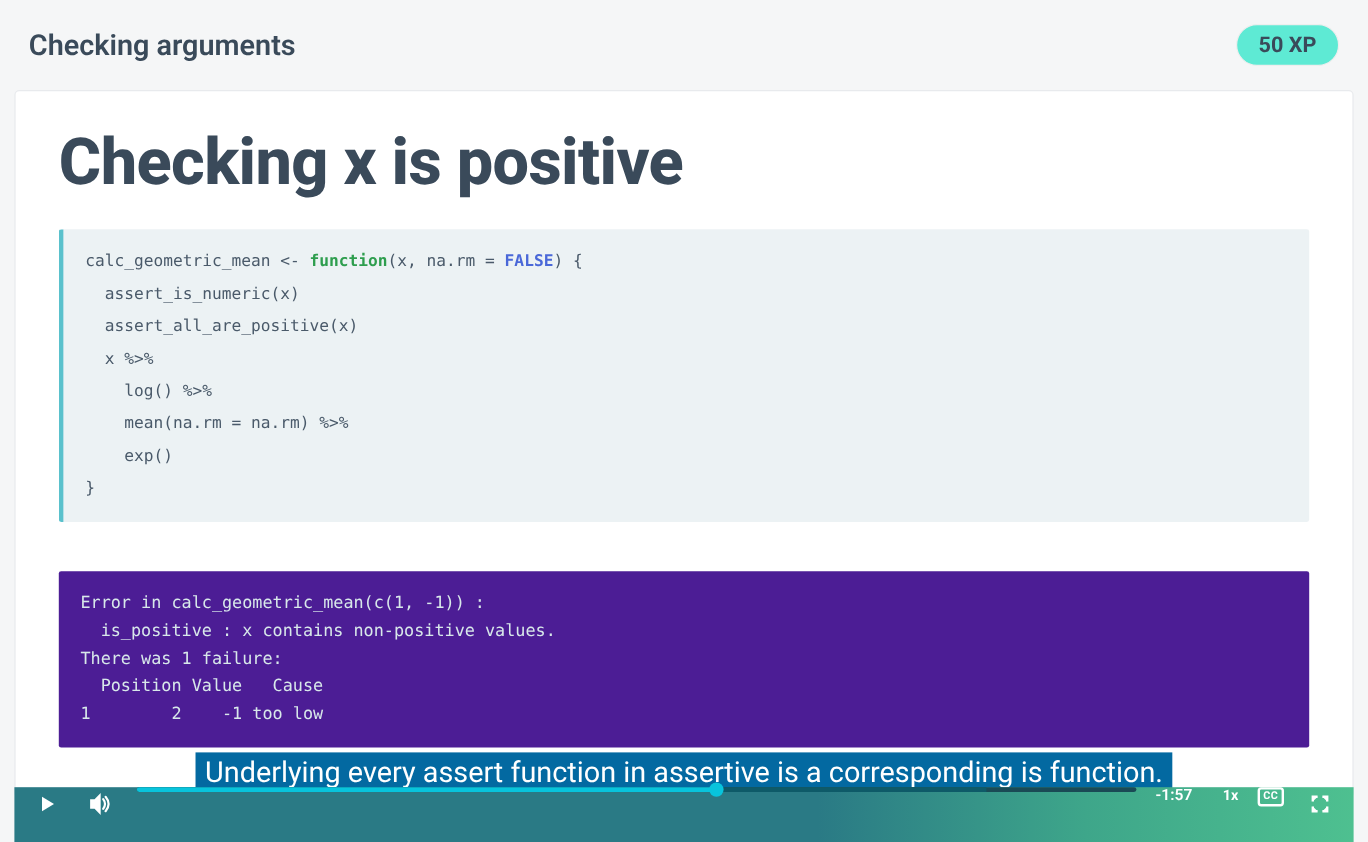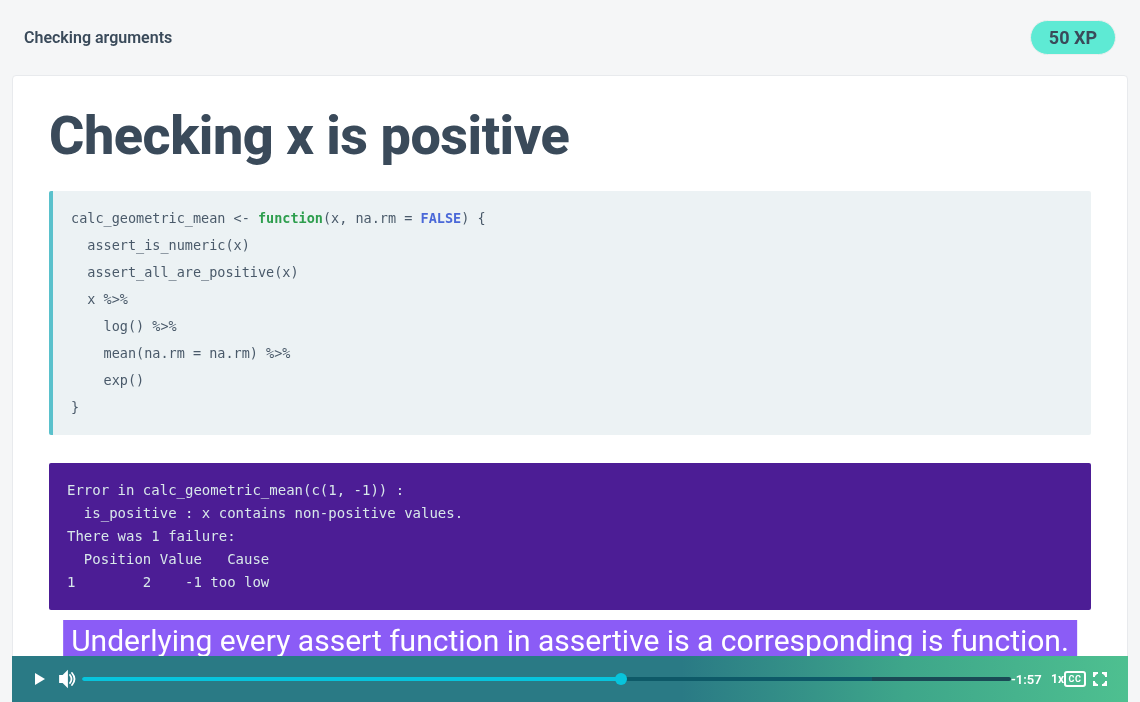--- a/index.html
+++ b/index.html
@@ -1,28 +1,28 @@
 <!DOCTYPE html>
 <html><head>
   <meta charset="utf-8">
   <style>
     * { box-sizing: border-box; margin: 0; padding: 0; }
     body { font-family: -apple-system, BlinkMacSystemFont, 'Segoe UI', Roboto, sans-serif; background: #f5f6f7; width: 1140px; height: 702px; overflow: hidden; position: relative; }
     .header { display: flex; justify-content: space-between; align-items: center; padding: 20px 24px 16px; }
-    .header-title { font-size: 16px; font-weight: 600; color: #3a4a5a; }
+    .header-title { font-size: 24px; font-weight: 600; color: #3a4a5a; }
     .xp-badge { background: #5eead4; border-radius: 18px; padding: 6px 18px; font-size: 18px; font-weight: 700; color: #3a4a5a; border: 1px solid #eee; }
     .content-card { background: #fff; margin: 4px 12px 0; border-radius: 4px; padding: 28px 36px 0; height: 590px; overflow: hidden; position: relative; border: 1px solid #e8eaed; }
     .slide-title { font-size: 54px; font-weight: 800; color: #3a4a5a; margin-bottom: 24px; letter-spacing: -0.5px; }
-    .code-block { background: #ecf2f4; border-left: 4px solid #5ac1cc; border-radius: 2px; padding: 14px 18px; margin-bottom: 28px; font-family: 'Lucida Console', Monaco, monospace; font-size: 13.5px; line-height: 2; color: #4a5a6a; white-space: pre; overflow-x: auto; }
+    .code-block { background: #ecf2f4; border-left: 4px solid #5ac1cc; border-radius: 2px; padding: 14px 18px; margin-bottom: 41px; font-family: 'Lucida Console', Monaco, monospace; font-size: 13.5px; line-height: 2; color: #4a5a6a; white-space: pre; overflow-x: auto; }
     .kw { color: #2e9e4e; font-weight: 700; }
     .boolval { color: #4a68d8; font-weight: 700; }
     .num { color: #4a68d8; }
     .output-block { background: #4c1d95; color: #d8e8ea; font-family: 'Lucida Console', Monaco, monospace; font-size: 14px; line-height: 1.65; padding: 16px 18px; border-radius: 2px; white-space: pre; overflow: hidden; }
-    .caption-overlay { position: absolute; bottom: 3px; left: 50%; transform: translateX(-50%); background: #8b5cf6; color: #fff; font-size: 30px; padding: 3px 8px; white-space: nowrap; font-weight: 400; }
-    .player-bar { position: absolute; bottom: 0; left: 12px; right: 12px; height: 46px; background: linear-gradient(90deg, #2a7a85 0%, #2a7a85 60%, #3ea68a 80%, #4ec090 100%); display: flex; align-items: center; padding: 0 14px; }
+    .caption-overlay { position: absolute; bottom: 3px; left: 50%; transform: translateX(-50%); background: #0369a1; color: #fff; font-size: 24px; padding: 3px 8px; white-space: nowrap; font-weight: 400; }
+    .player-bar { position: absolute; bottom: 0; left: 12px; right: 12px; height: 46px; background: linear-gradient(90deg, #2a7a85 0%, #2a7a85 60%, #3ea68a 80%, #4ec090 100%); display: flex; align-items: flex-start; padding: 0 14px; gap: 16px; }
     .player-btn { cursor: pointer; display: flex; align-items: center; justify-content: center; width: 28px; height: 28px; }
     .player-btn svg { fill: #fff; }
     .progress-track { flex: 1; height: 4px; background: #1a4a55; position: relative; cursor: pointer; border-radius: 2px; }
     .progress-fill { position: absolute; left: 0; top: 0; bottom: 0; background: #08c4dc; border-radius: 2px; }
     .progress-knob { position: absolute; top: 50%; transform: translate(-50%, -50%); width: 12px; height: 12px; background: #08c4dc; border-radius: 50%; }
     .progress-buffer { position: absolute; top: 0; bottom: 0; background: #0e5a68; }
     .time-label { color: #fff; font-size: 13px; font-weight: 600; min-width: 40px; }
     .speed-label { color: #fff; font-size: 12px; font-weight: 700; cursor: pointer; }
     .cc-btn { width: 22px; height: 16px; border: 2px solid #fff; border-radius: 3px; color: #fff; font-size: 9px; font-weight: 700; display:flex; align-items:center; justify-content:center; cursor:pointer; letter-spacing: 0.5px; }
   </style>

